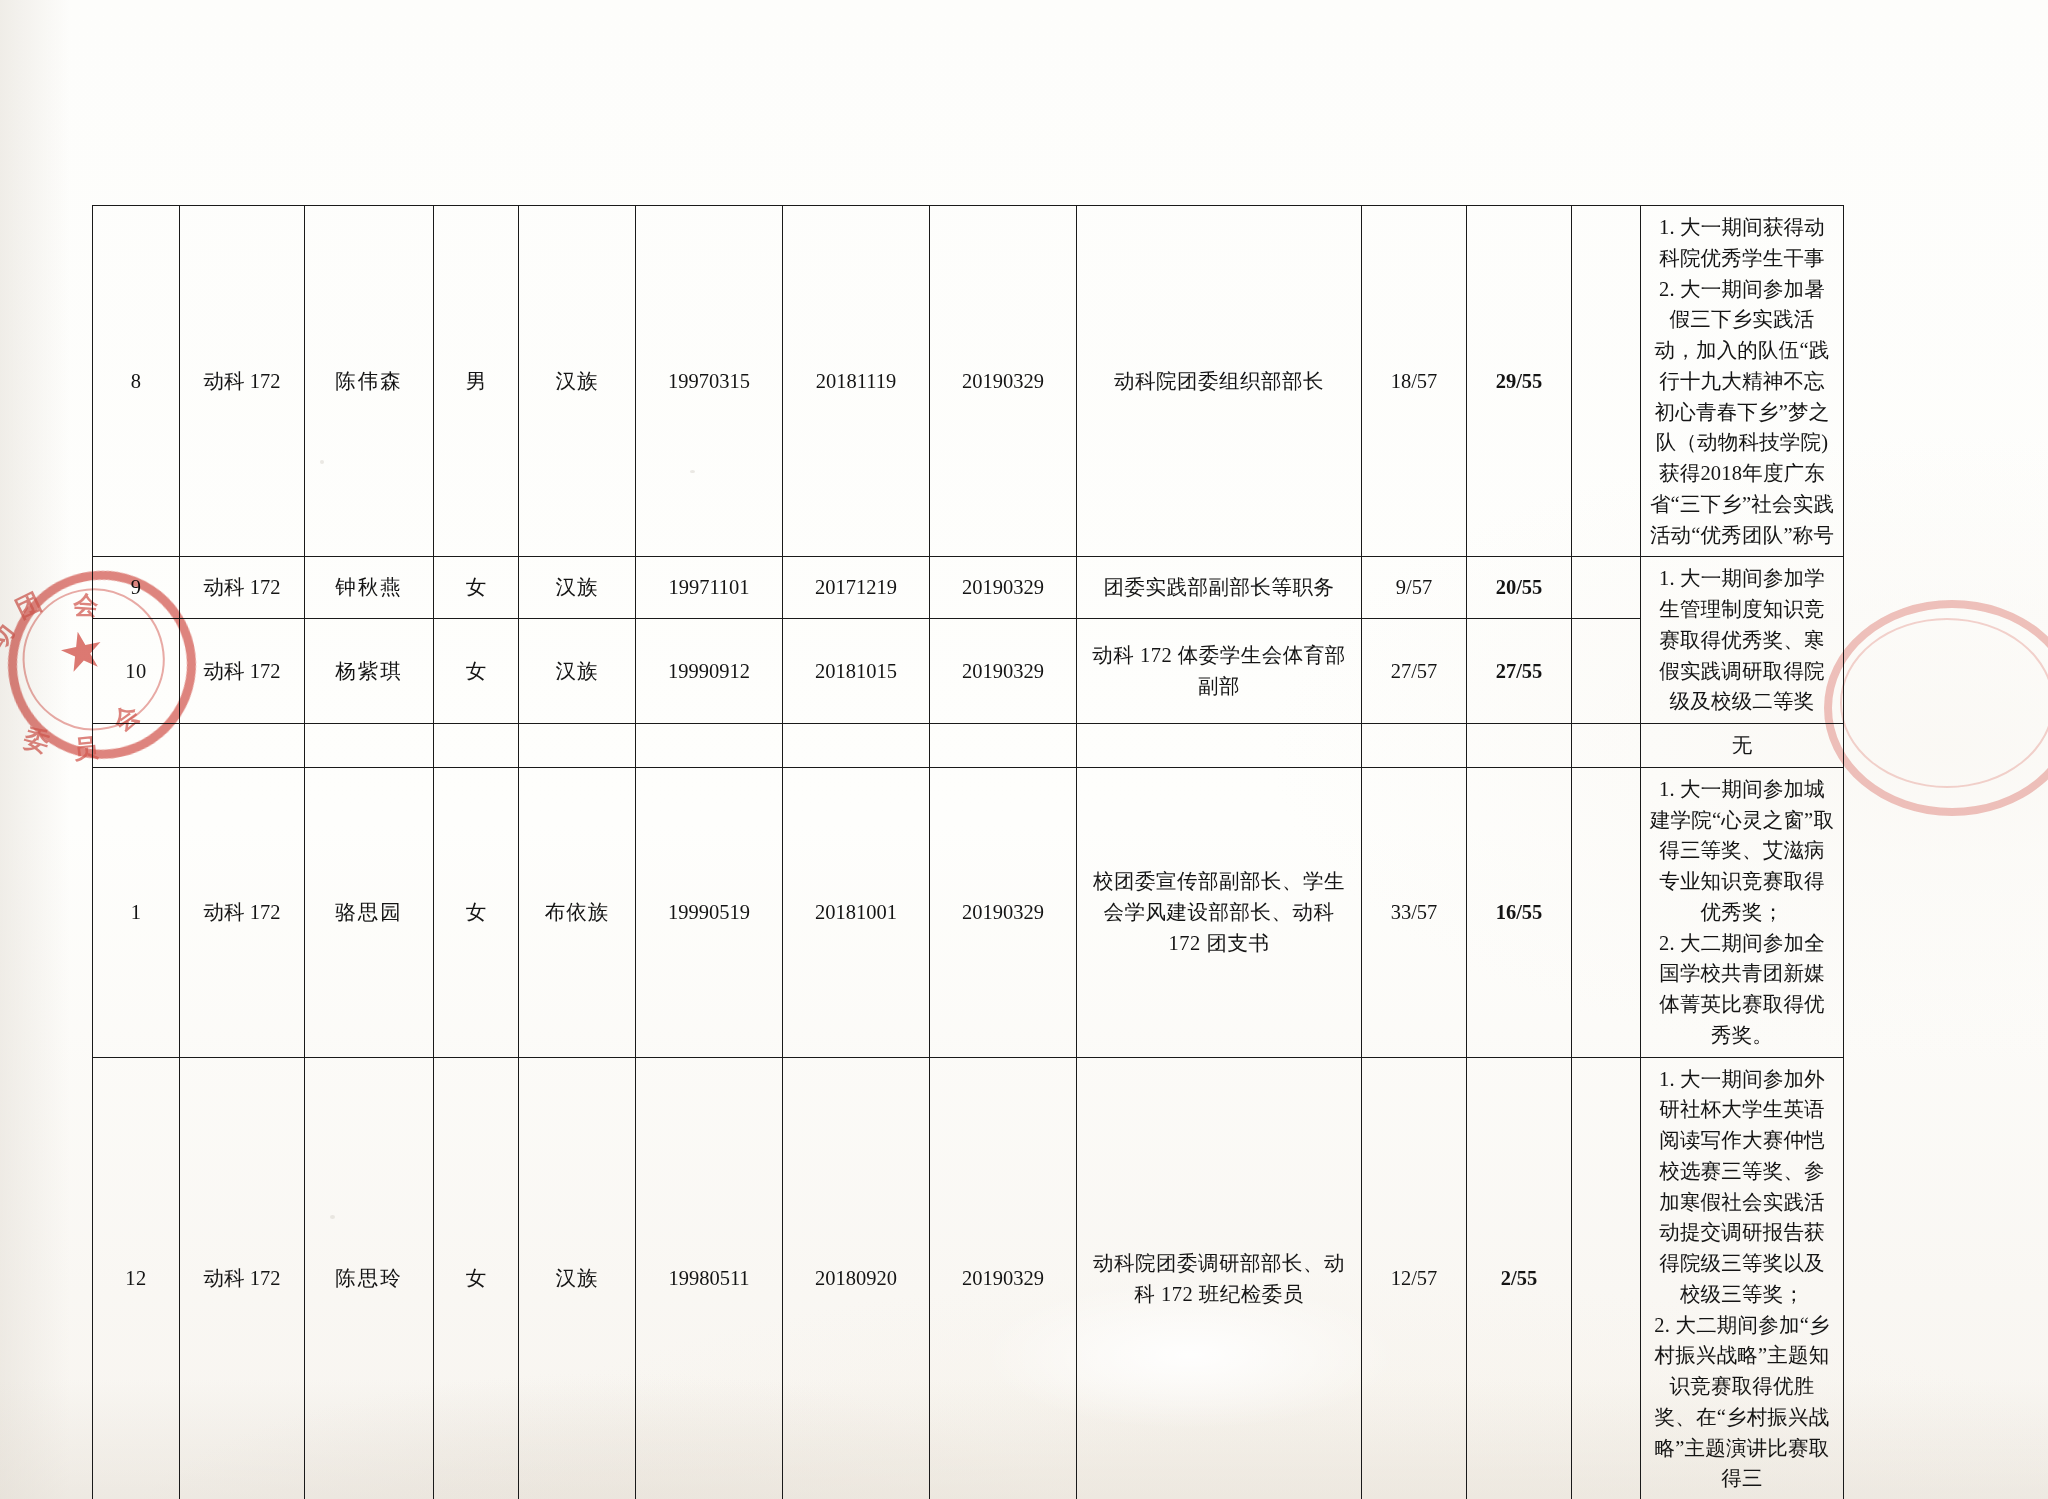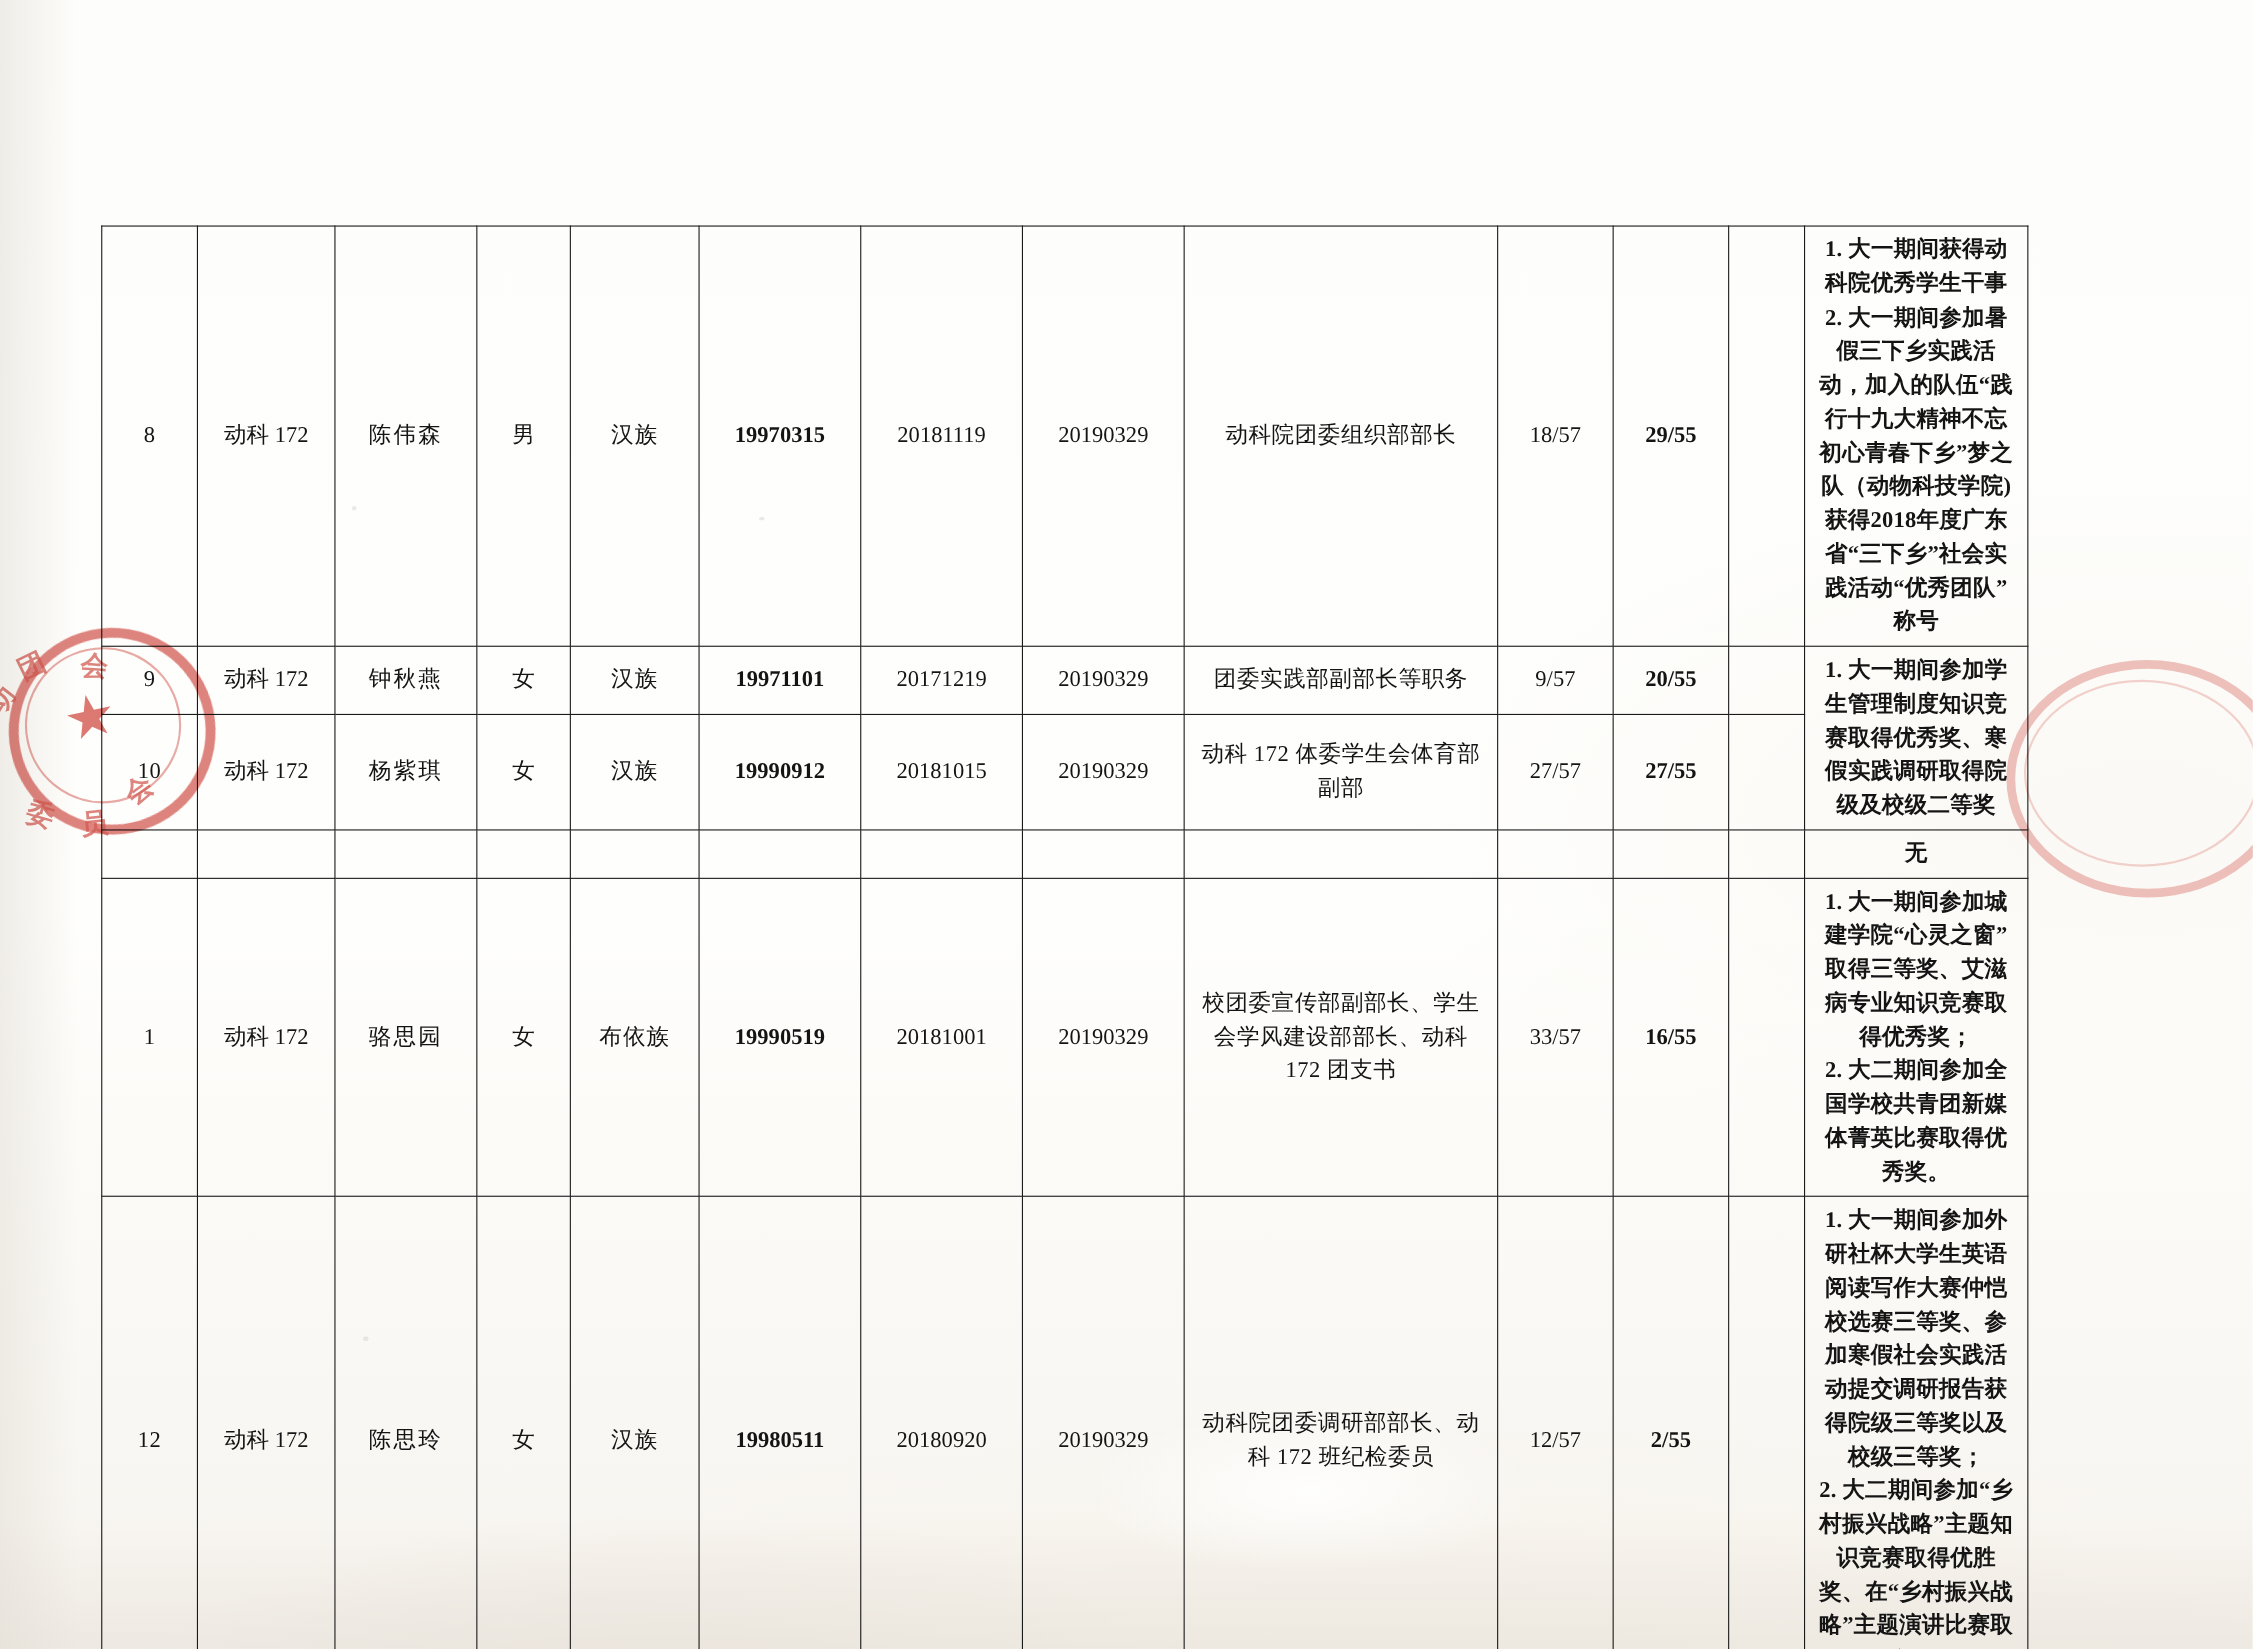--- a/index.html
+++ b/index.html
@@ -65,28 +65,28 @@
     font-size: 20.5px;
     line-height: 1.5;
     text-align: center;
     font-family: "Liberation Serif", "DejaVu Serif", serif;
   }
   td.num       { width: 70px;  letter-spacing: .5px; }
   td.cls       { width: 108px; }
   td.name      { width: 112px; letter-spacing: 2px; }
   td.sex       { width: 68px;  }
   td.ethnic    { width: 100px; letter-spacing: 1px; }
-  td.birth     { width: 130px; font-weight: bold; }
+  td.birth     { width: 130px; }
   td.date1     { width: 130px; }
   td.date2     { width: 130px; }
   td.post      { width: 268px; line-height: 1.8; letter-spacing: .5px; }
   td.rank1     { width: 88px;  }
   td.rank2     { width: 88px; font-weight: bold;  }
   td.blank     { width: 52px;  }
-  td.awards    { width: 186px; text-align: left; font-size: 19.5px; line-height: 1.72; padding: 10px 10px 10px 12px; letter-spacing: .2px; font-weight: bold; }
+  td.awards    { width: 186px; text-align: left; font-size: 19.5px; line-height: 1.72; padding: 10px 10px 10px 12px; letter-spacing: .2px; }
   td.awards.center { text-align: center; }
 
   .awards p { margin: 0; }
 
   
   .stamp {
     position: absolute;
     pointer-events: none;
     mix-blend-mode: multiply;
   }

